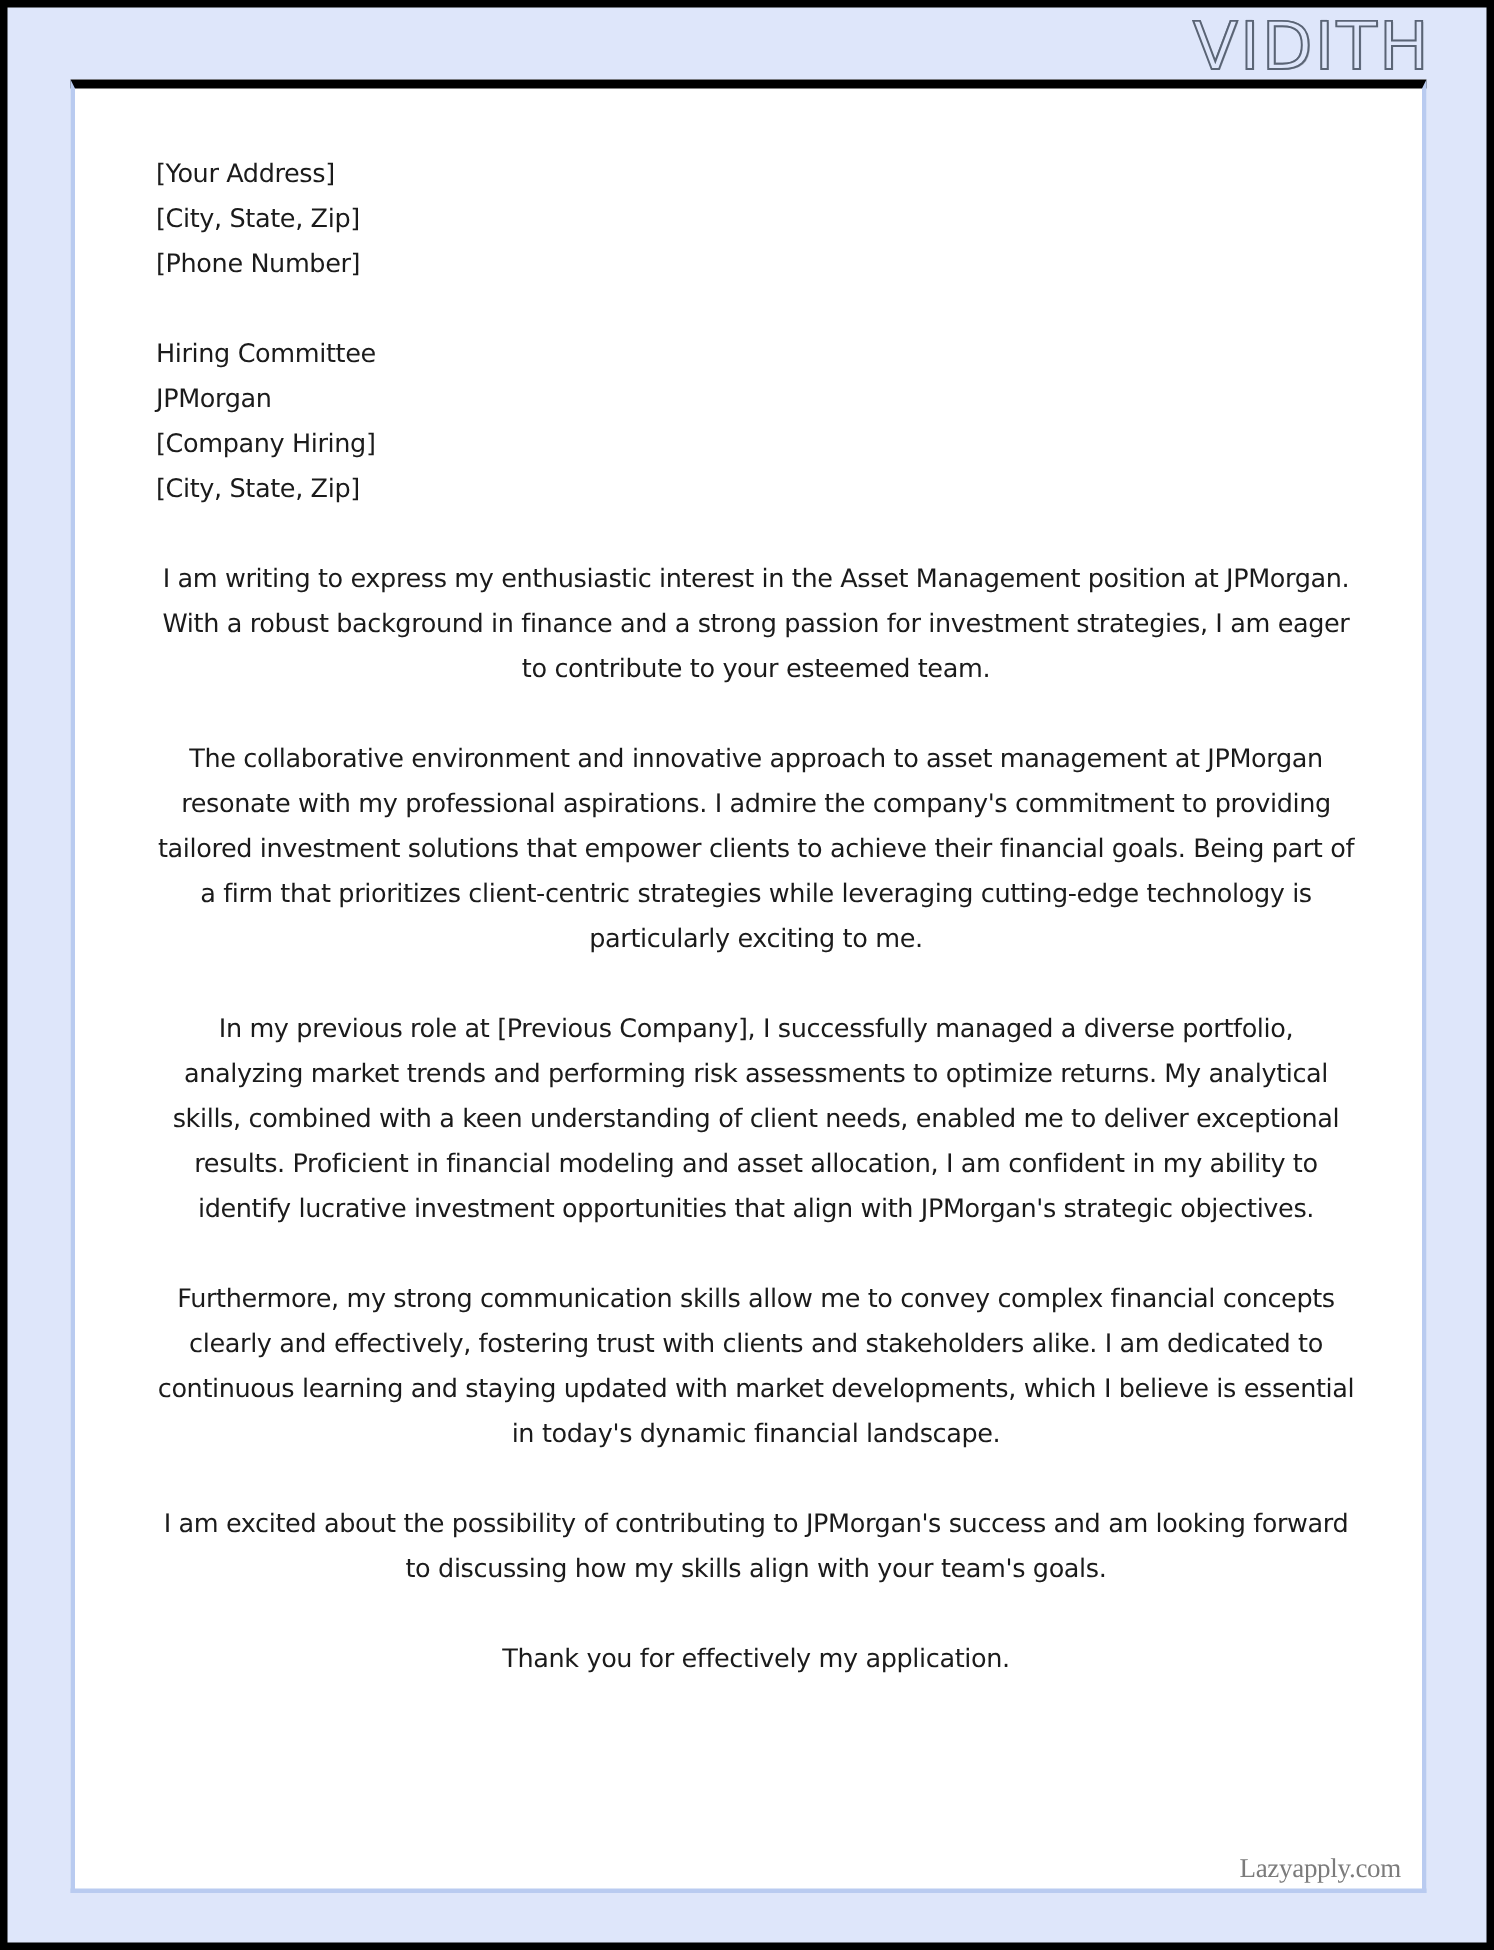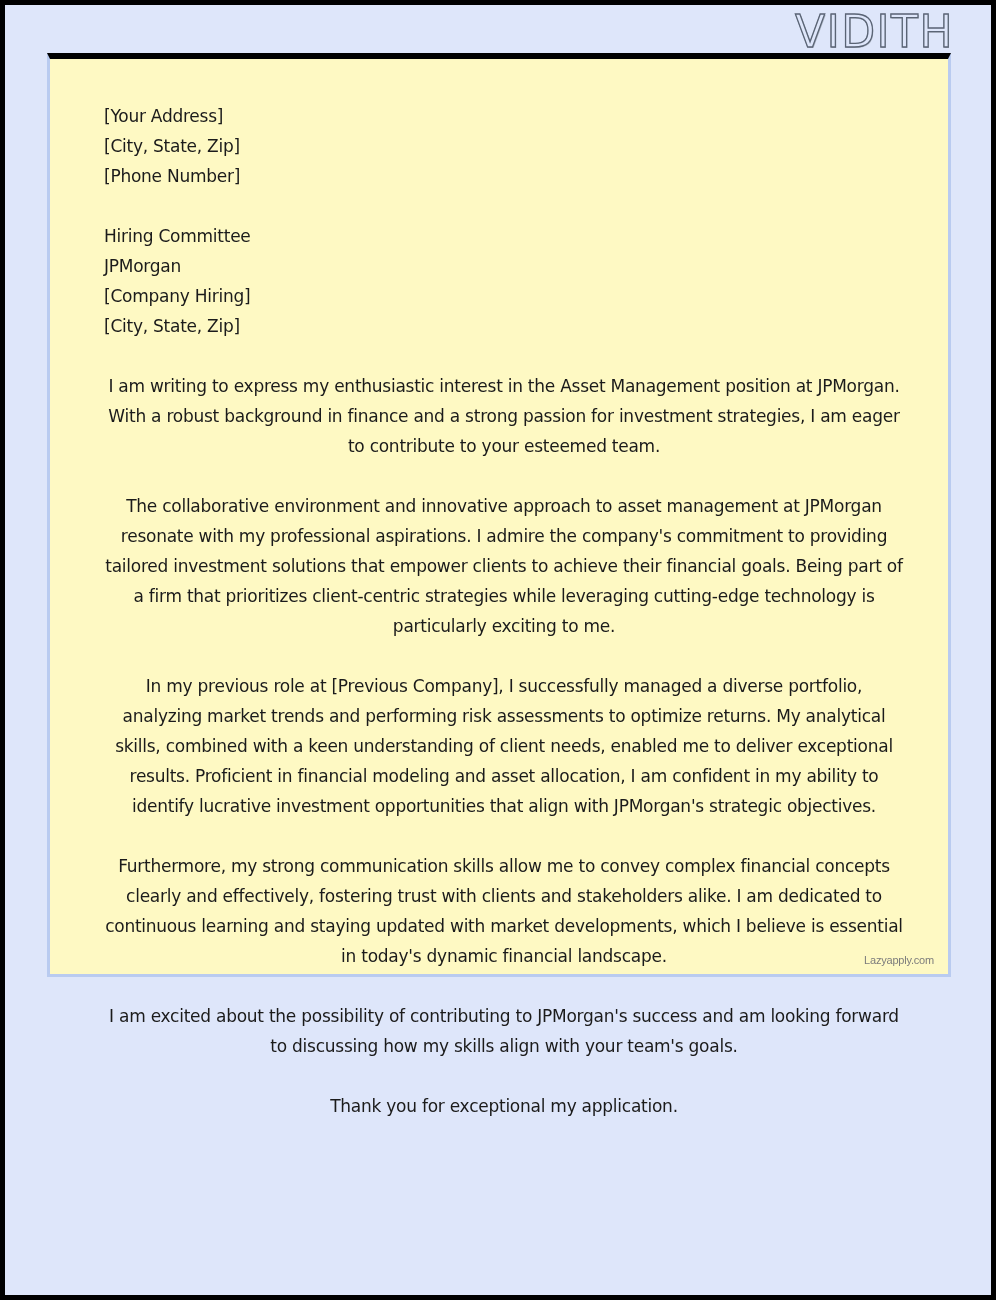--- a/index.html
+++ b/index.html
@@ -58,22 +58,22 @@
       -0.4px -0.4px 0 #7e8798;
     white-space: nowrap;
   }
 
   
   #letter-page {
     position: absolute;
     left: 42px;
     top: 48px;
     width: 904px;
-    height: 924px;
-    background: #fef9c3;
+    height: 1209px;
+    background: #ffffff;
     border-top: 6px solid #000000;
     border-left: 3px solid #b9cbf0;
     border-right: 3px solid #b9cbf0;
     border-bottom: 3px solid #b9cbf0;
     padding-left: 24px;
   }
 
   #letter-body {
     position: absolute;
     left: 54px;
@@ -100,22 +100,22 @@
 
   .letter-para {
     text-align: center;
   }
 
   
   #watermark {
     position: absolute;
     right: 14px;
     bottom: 6px;
-    font-family: Liberation Sans, sans-serif;
-    font-size: 11px;
+    font-family: Liberation Serif, serif;
+    font-size: 18px;
     line-height: 16px;
     color: #7c7c7c;
     letter-spacing: -0.2px;
     white-space: nowrap;
   }
 </style>
 </head>
 <body>
 
 <div id="page-frame">
@@ -140,21 +140,21 @@
           <div class="letter-line">[Company Hiring]</div>
           <div class="letter-line">[City, State, Zip]</div>
         </div>
 
 
         <div class="letter-block letter-para">I am writing to express my enthusiastic interest in the Asset Management position at JPMorgan. With a robust background in finance and a strong passion for investment strategies, I am eager to contribute to your esteemed team.</div>
         <div class="letter-block letter-para">The collaborative environment and innovative approach to asset management at JPMorgan resonate with my professional aspirations. I admire the company's commitment to providing tailored investment solutions that empower clients to achieve their financial goals. Being part of a firm that prioritizes client-centric strategies while leveraging cutting-edge technology is particularly exciting to me.</div>
         <div class="letter-block letter-para">In my previous role at [Previous Company], I successfully managed a diverse portfolio, analyzing market trends and performing risk assessments to optimize returns. My analytical skills, combined with a keen understanding of client needs, enabled me to deliver exceptional results. Proficient in financial modeling and asset allocation, I am confident in my ability to identify lucrative investment opportunities that align with JPMorgan's strategic objectives.</div>
         <div class="letter-block letter-para">Furthermore, my strong communication skills allow me to convey complex financial concepts clearly and effectively, fostering trust with clients and stakeholders alike. I am dedicated to continuous learning and staying updated with market developments, which I believe is essential in today's dynamic financial landscape.</div>
         <div class="letter-block letter-para">I am excited about the possibility of contributing to JPMorgan's success and am looking forward to discussing how my skills align with your team's goals.</div>
-        <div class="letter-block letter-para">Thank you for exceptional my application.</div>
+        <div class="letter-block letter-para">Thank you for effectively my application.</div>
 
       </div>
 
       <div id="watermark">Lazyapply.com</div>
     </div>
 
   </div>
 </div>
 
 </body></html>

